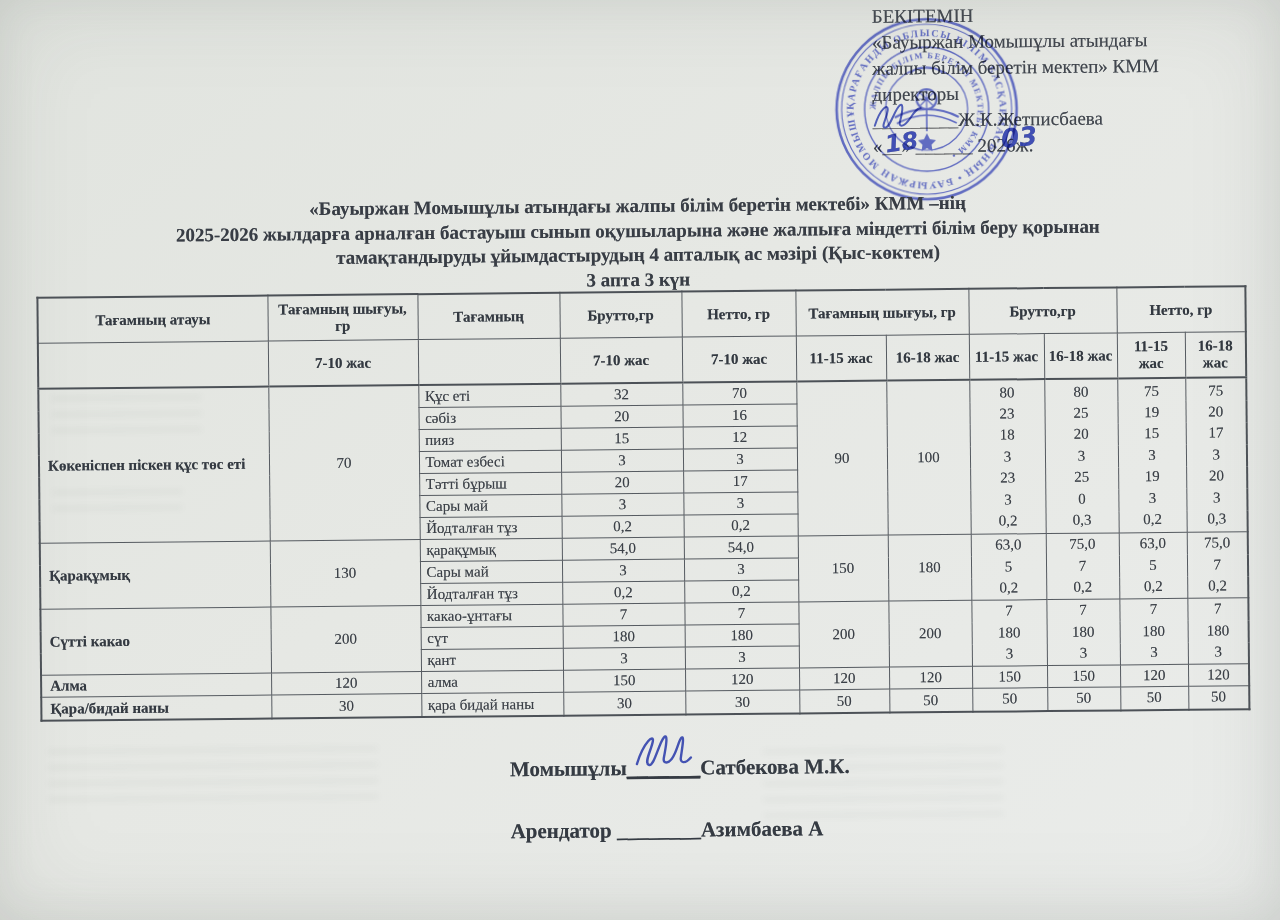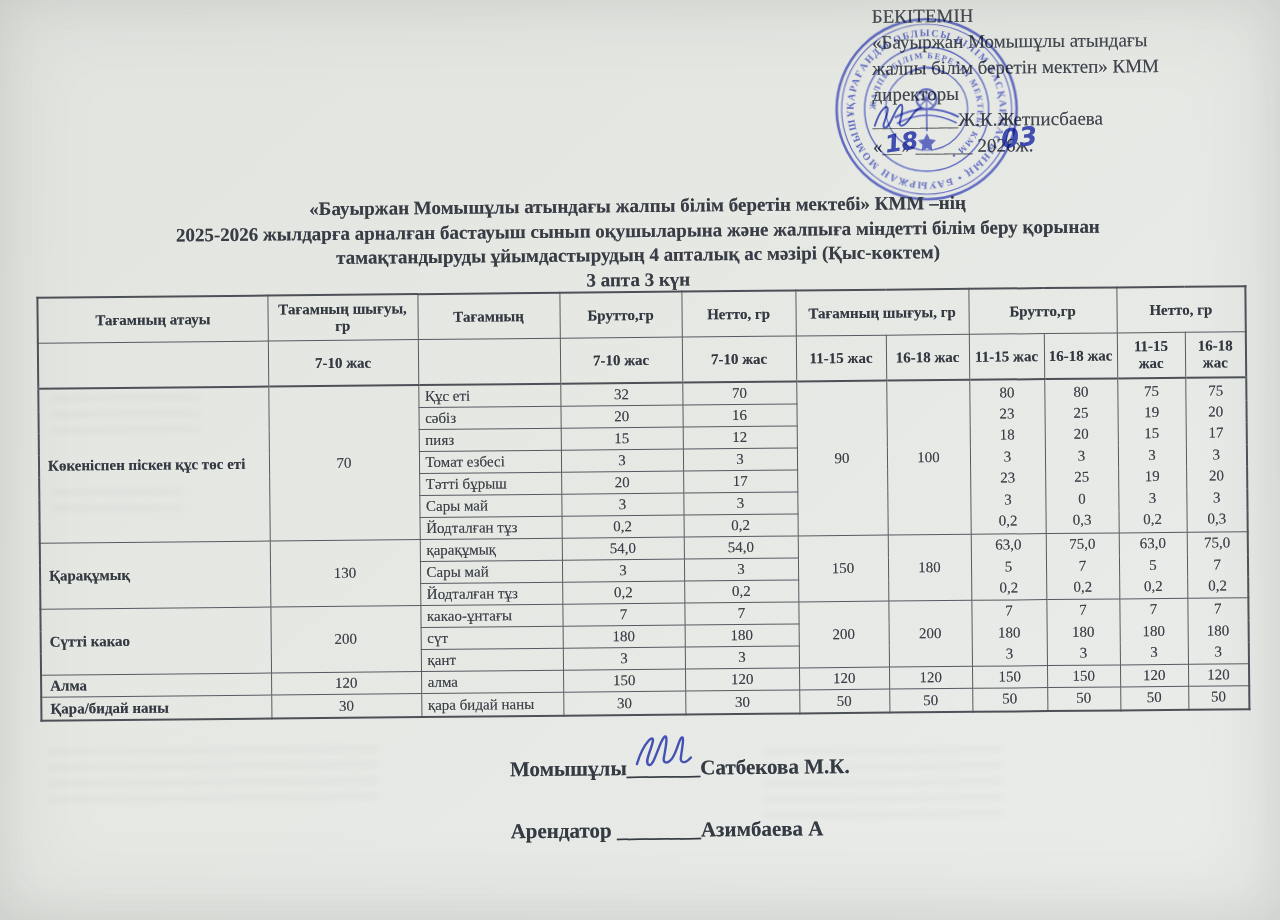--- a/index.html
+++ b/index.html
@@ -38,21 +38,21 @@
   .menu-table thead tr:last-child th{height:44px;border-bottom:2px solid #4c5157;}
   .menu-table td{height:21px;text-align:center;vertical-align:middle;line-height:1.25;}
   td.dish-name{ text-align:left;font-weight:bold;padding-left:8px;color:#343a42;}
   td.ing{ text-align:left;padding-left:6px;}
   td.stacked{white-space:pre-line;line-height:21.4px;}
 
   
   .sig-block{position:absolute;font-weight:bold;font-size:21px;color:#353b43;white-space:nowrap;}
   .sig-medbike{left:507px;top:756px;}
   .sig-arendator{left:507px;top:818px;}
-  .sig-line{position:relative;display:inline-block;}
+  .sig-line{position:relative;display:inline-block;text-decoration:underline;}
   .med-sig-svg{position:absolute;left:4px;top:-26px;opacity:.9;}
 
   
   .ghost{position:absolute;filter:blur(3px);opacity:.12;pointer-events:none;}
   .ghost-lines{background:repeating-linear-gradient(180deg,#6b756f 0 2px,transparent 2px 16px);}
   .vignette{position:absolute;inset:0;pointer-events:none;
     box-shadow:inset 0 0 90px rgba(120,128,120,0.18), inset -4px -6px 40px rgba(130,138,130,0.12);}
 </style>
 </head>
 <body>

